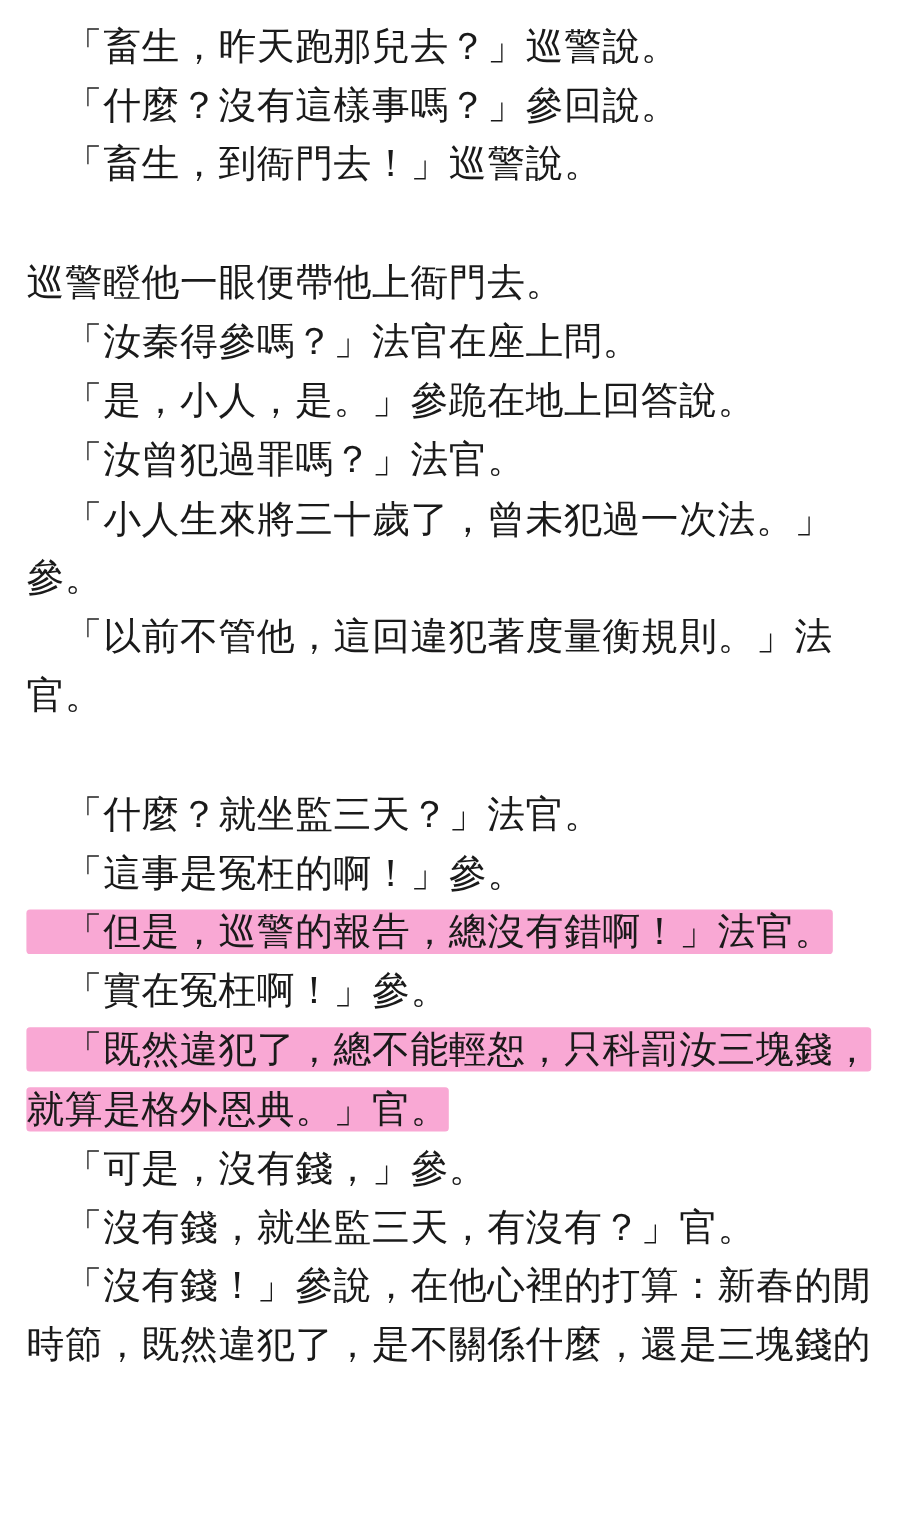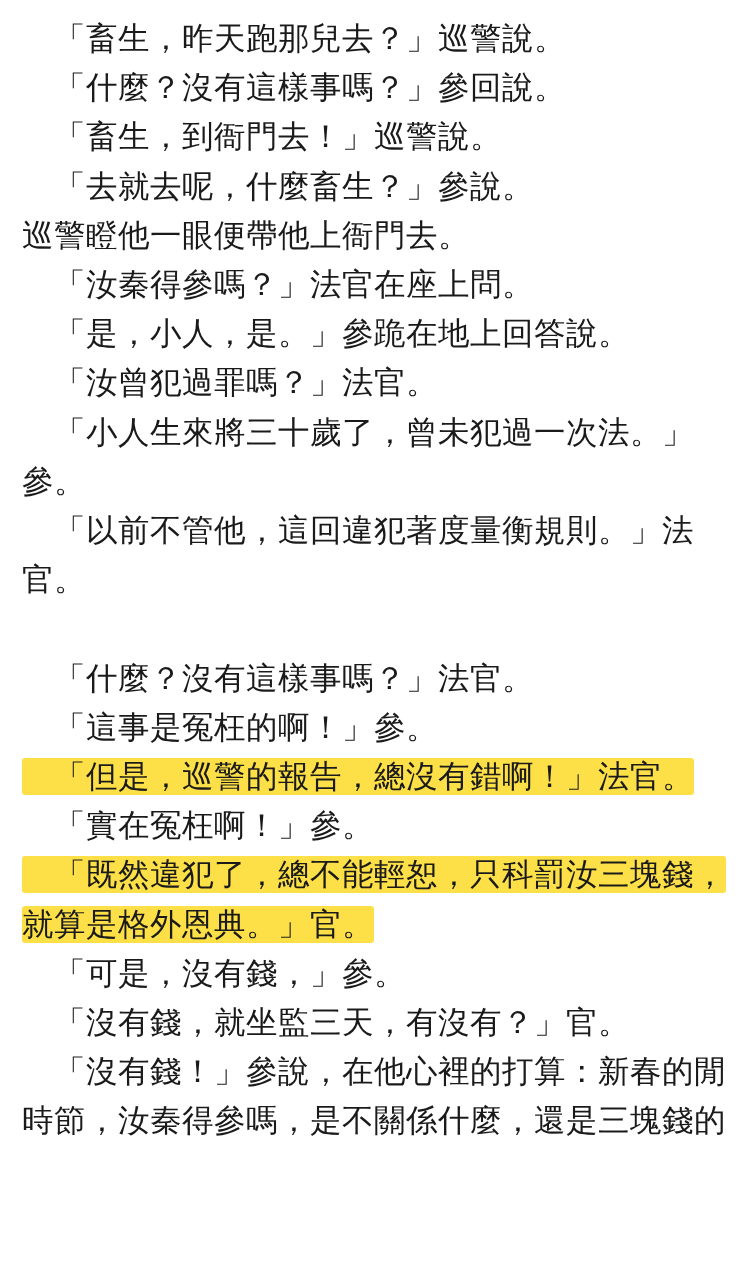--- a/index.html
+++ b/index.html
@@ -23,49 +23,49 @@
   .para {
     font-size: 31.5px;
     line-height: 49.2px;
     letter-spacing: 0.5px;
     margin: 0;
     text-align: left;
     white-space: normal;
     word-break: break-all;
   }
   .hl {
-    background-color: #fde047;
+    background-color: #f9a8d4;
     border-radius: 3px;
     padding: 1px 0;
     box-decoration-break: clone;
     -webkit-box-decoration-break: clone;
   }
 </style>
 </head>
 <body>
 
 <div id="reader">
   <div class="para">
     <span>　「畜生，昨天跑那兒去？」巡警說。</span><br>
     <span>　「什麼？沒有這樣事嗎？」參回說。</span><br>
     <span>　「畜生，到衙門去！」巡警說。</span><br>
-    <span>　「去就去呢，什麼畜生？」參說。</span><br>
+    <br>
     <span>巡警瞪他一眼便帶他上衙門去。</span><br>
     <span>　「汝秦得參嗎？」法官在座上問。</span><br>
     <span>　「是，小人，是。」參跪在地上回答說。</span><br>
     <span>　「汝曾犯過罪嗎？」法官。</span><br>
     <span>　「小人生來將三十歲了，曾未犯過一次法。」</span><br>
     <span>參。</span><br>
     <span>　「以前不管他，這回違犯著度量衡規則。」法</span><br>
     <span>官。</span><br>
     <br>
-    <span>　「什麼？沒有這樣事嗎？」法官。</span><br>
+    <span>　「什麼？就坐監三天？」法官。</span><br>
     <span>　「這事是冤枉的啊！」參。</span><br>
     <span class="hl">　「但是，巡警的報告，總沒有錯啊！」法官。</span><br>
     <span>　「實在冤枉啊！」參。</span><br>
     <span class="hl">　「既然違犯了，總不能輕恕，只科罰汝三塊錢，</span><br>
     <span class="hl">就算是格外恩典。」官。</span><br>
     <span>　「可是，沒有錢，」參。</span><br>
     <span>　「沒有錢，就坐監三天，有沒有？」官。</span><br>
     <span>　「沒有錢！」參說，在他心裡的打算：新春的閒</span><br>
-    <span>時節，汝秦得參嗎，是不關係什麼，還是三塊錢的</span><br>
+    <span>時節，既然違犯了，是不關係什麼，還是三塊錢的</span><br>
   </div>
 </div>
 
 </body></html>

